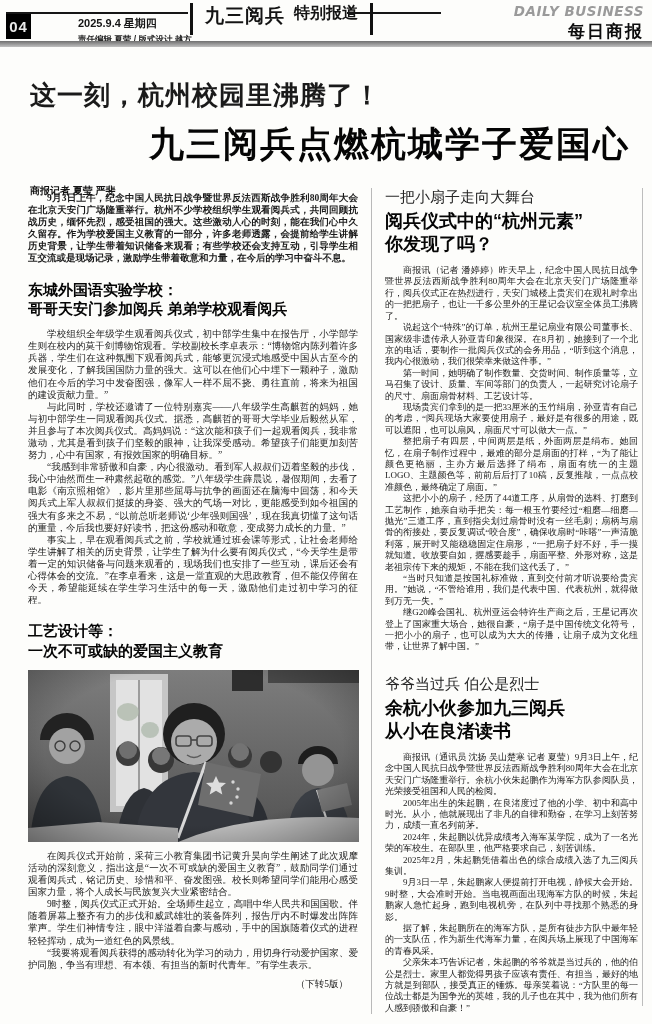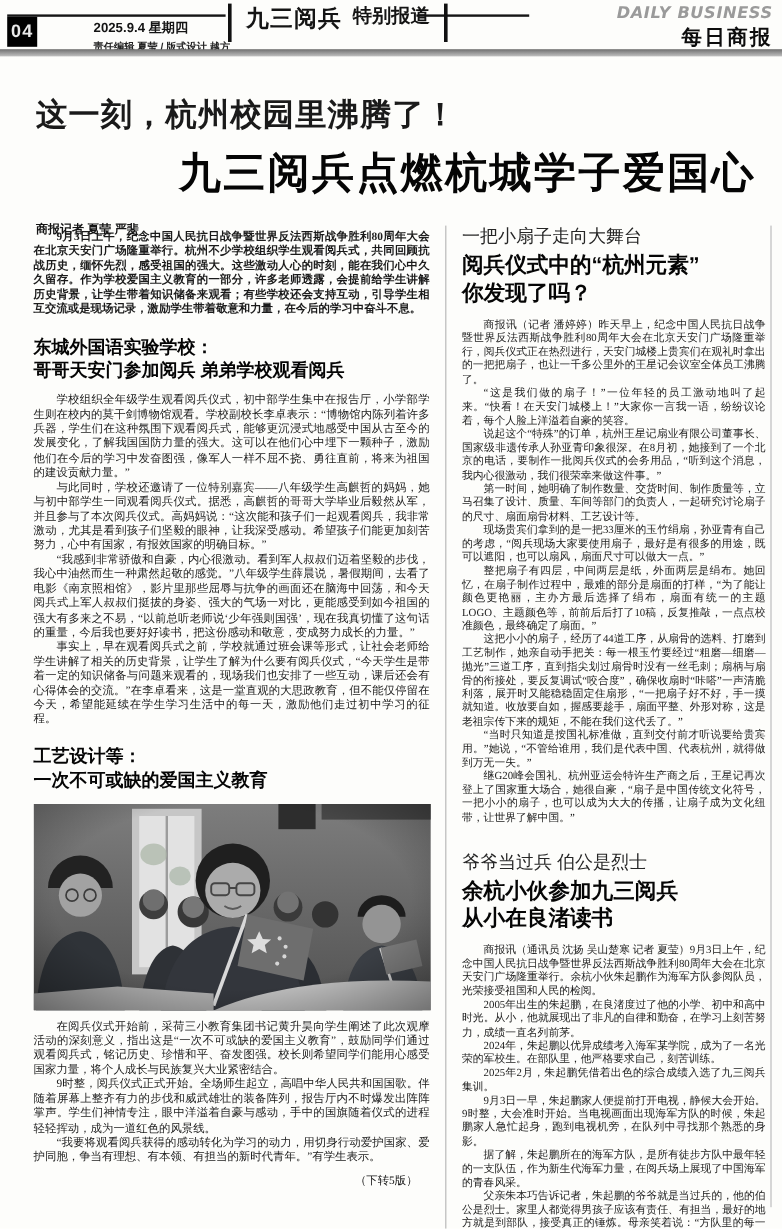--- a/index.html
+++ b/index.html
@@ -193,21 +193,20 @@
     <div class="col-right">
 
       <article>
         <h4 class="art-kicker">一把小扇子走向大舞台</h4>
         <h2 class="art-title">
           <div>阅兵仪式中的“杭州元素”</div>
           <div>你发现了吗？</div>
         </h2>
         <div>
             <p class="bp">商报讯（记者 潘婷婷）昨天早上，纪念中国人民抗日战争暨世界反法西斯战争胜利80周年大会在北京天安门广场隆重举行，阅兵仪式正在热烈进行，天安门城楼上贵宾们在观礼时拿出的一把把扇子，也让一千多公里外的王星记会议室全体员工沸腾了。</p>
-            <p class="bp">“这是我们做的扇子！”一位年轻的员工激动地叫了起来。“快看！在天安门城楼上！”大家你一言我一语，纷纷议论着，每个人脸上洋溢着自豪的笑容。</p>
             <p class="bp">说起这个“特殊”的订单，杭州王星记扇业有限公司董事长、国家级非遗传承人孙亚青印象很深。在8月初，她接到了一个北京的电话，要制作一批阅兵仪式的会务用品，“听到这个消息，我内心很激动，我们很荣幸来做这件事。”</p>
             <p class="bp">第一时间，她明确了制作数量、交货时间、制作质量等，立马召集了设计、质量、车间等部门的负责人，一起研究讨论扇子的尺寸、扇面扇骨材料、工艺设计等。</p>
             <p class="bp">现场贵宾们拿到的是一把33厘米的玉竹绢扇，孙亚青有自己的考虑，“阅兵现场大家要使用扇子，最好是有很多的用途，既可以遮阳，也可以扇风，扇面尺寸可以做大一点。”</p>
             <p class="bp">整把扇子有四层，中间两层是纸，外面两层是绢布。她回忆，在扇子制作过程中，最难的部分是扇面的打样，“为了能让颜色更艳丽，主办方最后选择了绢布，扇面有统一的主题LOGO、主题颜色等，前前后后打了10稿，反复推敲，一点点校准颜色，最终确定了扇面。”</p>
             <p class="bp">这把小小的扇子，经历了44道工序，从扇骨的选料、打磨到工艺制作，她亲自动手把关：每一根玉竹要经过“粗磨—细磨—抛光”三道工序，直到指尖划过扇骨时没有一丝毛刺；扇柄与扇骨的衔接处，要反复调试“咬合度”，确保收扇时“咔嗒”一声清脆利落，展开时又能稳稳固定住扇形，“一把扇子好不好，手一摸就知道。收放要自如，握感要趁手，扇面平整、外形对称，这是老祖宗传下来的规矩，不能在我们这代丢了。”</p>
             <p class="bp">“当时只知道是按国礼标准做，直到交付前才听说要给贵宾用。”她说，“不管给谁用，我们是代表中国、代表杭州，就得做到万无一失。”</p>
             <p class="bp">继G20峰会国礼、杭州亚运会特许生产商之后，王星记再次登上了国家重大场合，她很自豪，“扇子是中国传统文化符号，一把小小的扇子，也可以成为大大的传播，让扇子成为文化纽带，让世界了解中国。”</p>
           </div>
       </article>
 

